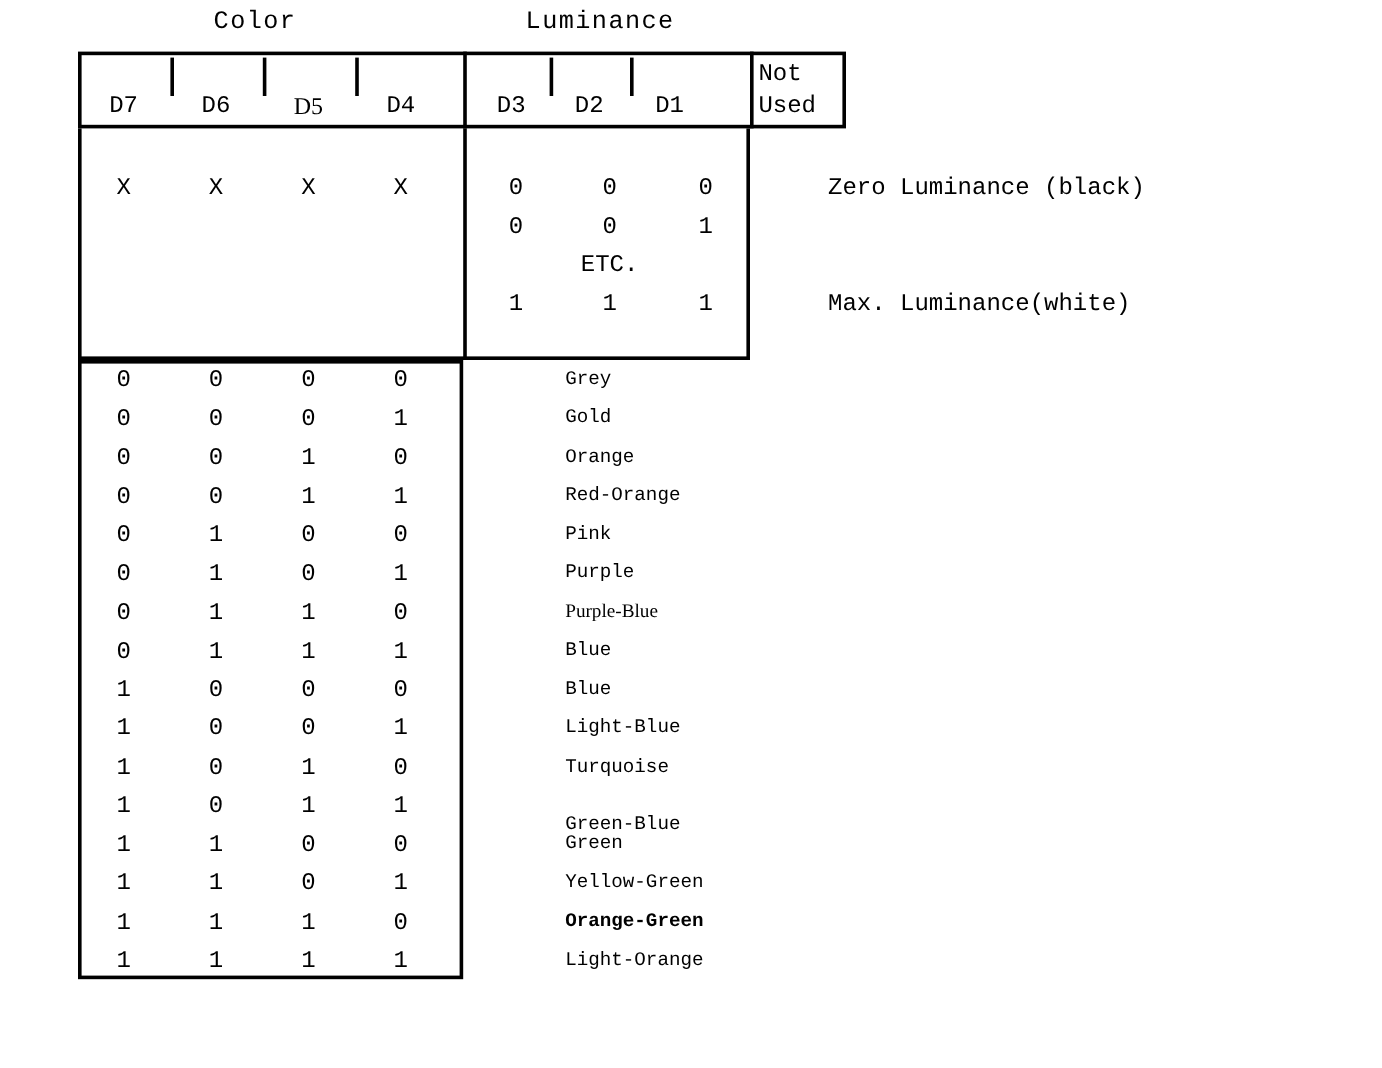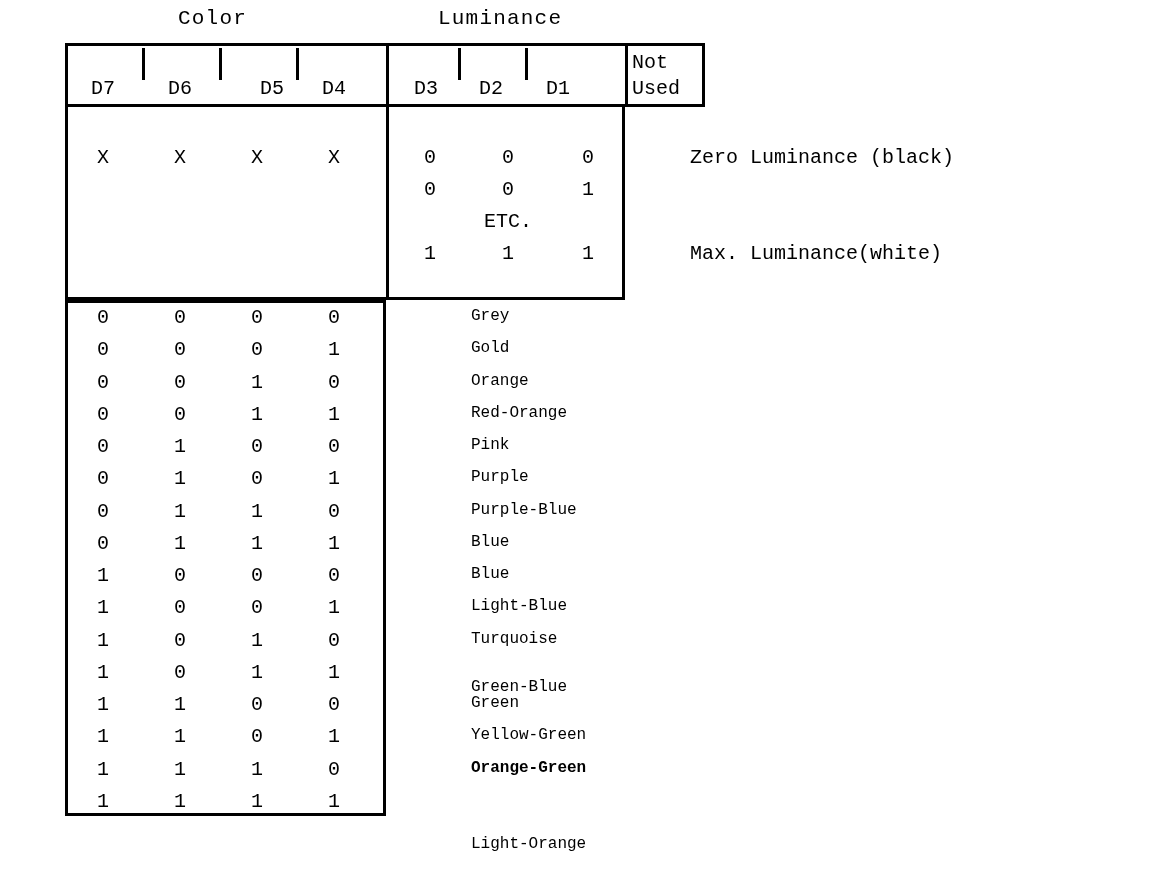--- a/index.html
+++ b/index.html
@@ -70,21 +70,21 @@
     line-height: 1;
     white-space: nowrap;
     text-align: center;
   }
   .hdr-label.col {
     top: 79px;
     width: 60px;
   }
   #hdr-d7 { left: 73px; }
   #hdr-d6 { left: 150px; }
-  #hdr-d5 { left: 242px; }
+  #hdr-d5 { left: 227px; font-family: Liberation Serif, serif; }
   #hdr-d4 { left: 304px; }
   #hdr-d3 { left: 396px; }
   #hdr-d2 { left: 461px; }
   #hdr-d1 { left: 528px; }
 
   #hdr-notused-1 { left: 632px; top: 53px; }
   #hdr-notused-2 { left: 632px; top: 79px; }
 
   
   #mid-band {
@@ -278,21 +278,21 @@
         <div class="bit b6">1</div>
         <div class="bit b5">0</div>
         <div class="bit b4">1</div>
         <div class="cname" style="top: 8px;">Purple</div>
       </div>
       <div class="trow" style="top: 193.5px;">
         <div class="bit b7">0</div>
         <div class="bit b6">1</div>
         <div class="bit b5">1</div>
         <div class="bit b4">0</div>
-        <div class="cname" style="top: 8px;">Purple-Blue</div>
+        <div class="cname" style="top: 8px; font-family: Liberation Serif, serif;">Purple-Blue</div>
       </div>
       <div class="trow" style="top: 225.75px;">
         <div class="bit b7">0</div>
         <div class="bit b6">1</div>
         <div class="bit b5">1</div>
         <div class="bit b4">1</div>
         <div class="cname" style="top: 8px;">Blue</div>
       </div>
       <div class="trow" style="top: 258px;">
         <div class="bit b7">1</div>
@@ -341,18 +341,18 @@
         <div class="bit b6">1</div>
         <div class="bit b5">1</div>
         <div class="bit b4">0</div>
         <div class="cname" style="top: 8px; font-weight: bold;">Orange-Green</div>
       </div>
       <div class="trow" style="top: 483.75px;">
         <div class="bit b7">1</div>
         <div class="bit b6">1</div>
         <div class="bit b5">1</div>
         <div class="bit b4">1</div>
-        <div class="cname" style="top: 8px; margin-top: 44px;">Light-Orange</div>
+        <div class="cname" style="top: 8px;">Light-Orange</div>
       </div>
     </div>
 
 
 </div>
 
 </body></html>

